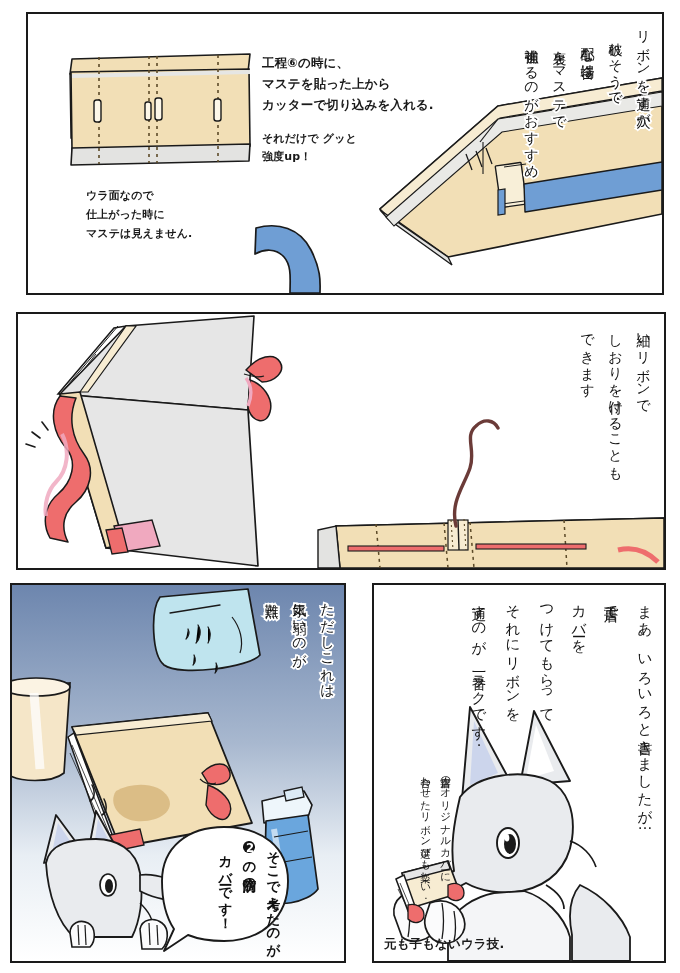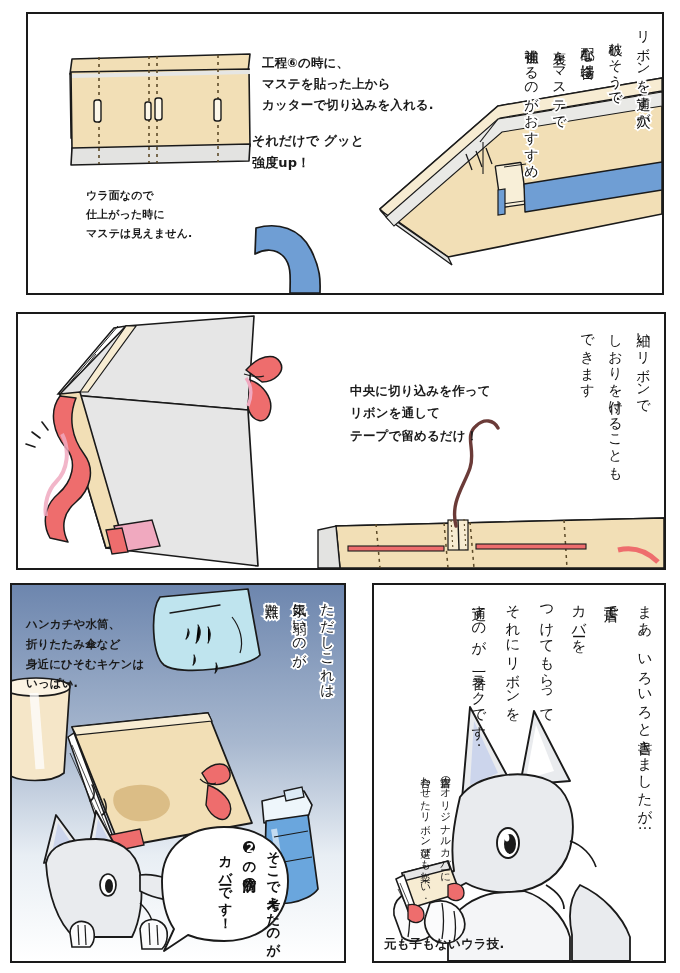--- a/index.html
+++ b/index.html
@@ -131,21 +131,21 @@
 
       <g>
         <path d="M228 214 C250 208 272 214 283 236 C294 258 292 270 292 279 L262 279 C262 266 264 252 256 243 C248 234 236 235 227 240 Z" fill="#6f9ed4" stroke="#1a1a1a" stroke-width="1.7" stroke-linejoin="round"></path>
       </g>
     </svg>
 
     <div class="h-text hand" style="left:234px; top:20px; font-size:12.5px; line-height:1.68;">工程⑥の時に、
 マステを貼った上から
 カッターで切り込みを入れる.</div>
 
-    <div class="h-text hand" style="left:224px; top:98px; font-size:13px; line-height:1.68;">それだけで グッと
+    <div class="h-text hand" style="left:234px; top:98px; font-size:11px; line-height:1.68;">それだけで グッと
 強度up！</div>
 
     <div class="h-text hand" style="left:58px; top:155px; font-size:11px; line-height:1.72;">ウラ面なので
 仕上がった時に
 マステは見えません.</div>
 
     <div class="v-text outlined" style="right:10px; top:6px; font-size:14px;">リボンを通す穴が</div>
     <div class="v-text outlined" style="right:38px; top:18px; font-size:14px;">破れそうで</div>
     <div class="v-text outlined" style="right:66px; top:22px; font-size:14px;">心配な場合は</div>
     <div class="v-text outlined" style="right:94px; top:26px; font-size:14px;">裏をマステで</div>
@@ -218,23 +218,20 @@
 
       <g>
         <path d="M600 236 C616 232 630 238 640 248" fill="none" stroke="#ee6d6d" stroke-width="5"></path>
       </g>
     </svg>
 
     <div class="v-text outlined" style="right:12px; top:10px; font-size:14px;">細いリボンで</div>
     <div class="v-text outlined" style="right:40px; top:10px; font-size:14px;">しおりを付けることも</div>
     <div class="v-text outlined" style="right:68px; top:10px; font-size:14px;">できます</div>
 
-    <div class="h-text hand" style="left:332px; top:48px; font-size:12.5px; line-height:1.78;">中央に切り込みを作って
-リボンを通して
-テープで留めるだけ！</div>
   </div>
 
   <div class="panel" id="panel-3">
 
     <svg class="art" width="332" height="376" viewBox="0 0 332 376">
       <defs>
         <linearGradient id="p3bg" x1="0" y1="0" x2="0" y2="1">
           <stop offset="0%" stop-color="#6d86ae"></stop>
           <stop offset="42%" stop-color="#a8b8cf"></stop>
           <stop offset="72%" stop-color="#e8eef4"></stop>
@@ -325,24 +322,20 @@
       <g>
         <path d="M150 296 C150 262 176 242 212 242 C250 242 276 262 276 296 C276 332 250 356 212 356
                  C198 356 186 354 176 350 L152 366 L162 344 C154 332 150 314 150 296 Z" fill="#ffffff" stroke="#1a1a1a" stroke-width="1.9" stroke-linejoin="round"></path>
       </g>
     </svg>
 
     <div class="v-text outlined" style="right:8px; top:8px; font-size:14px;">ただしこれは</div>
     <div class="v-text outlined" style="right:36px; top:8px; font-size:14px;">水気に弱いのが</div>
     <div class="v-text outlined" style="right:64px; top:8px; font-size:14px;">難点</div>
 
-    <div class="h-text hand" style="left:14px; top:12px; font-size:11.5px; line-height:1.72;">ハンカチや水筒、
-折りたたみ傘など
-身近にひそむキケンは
-   いっぱい.</div>
 
     <div class="bubble-text" style="right:62px; top:256px; font-size:13.5px;">そこで考えたのが</div>
     <div class="bubble-text" style="right:86px; top:256px; font-size:13.5px;">
       <span class="circnum">2</span>の防滴の</div>
     <div class="bubble-text" style="right:110px; top:262px; font-size:13.5px;">カバーです！</div>
   </div>
 
   <div class="panel" id="panel-4">
 
     <svg class="art" width="290" height="376" viewBox="0 0 290 376">

